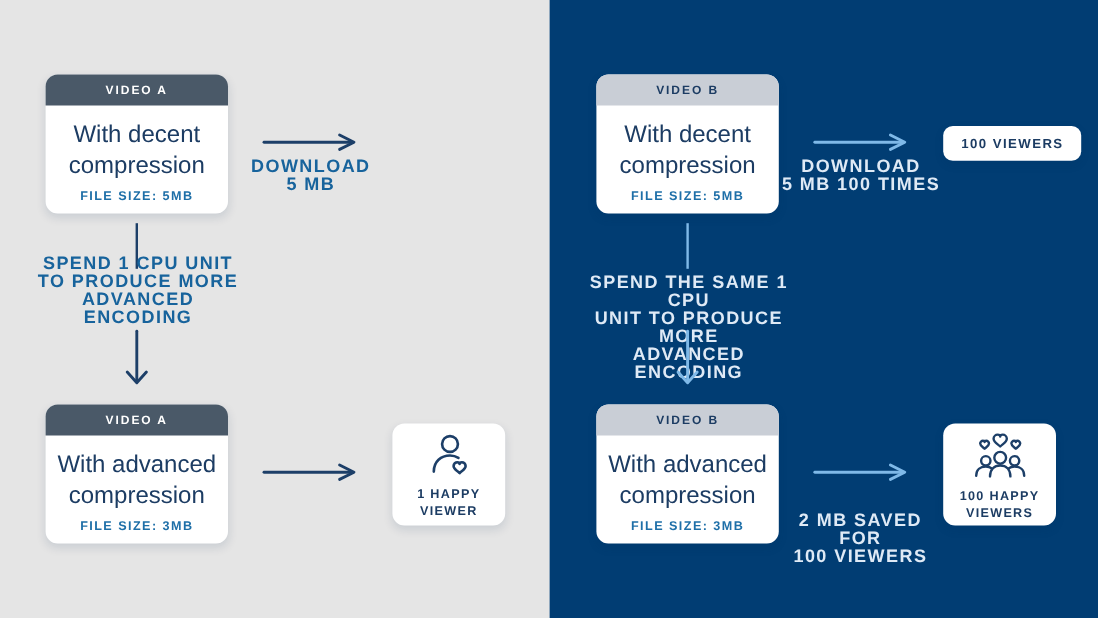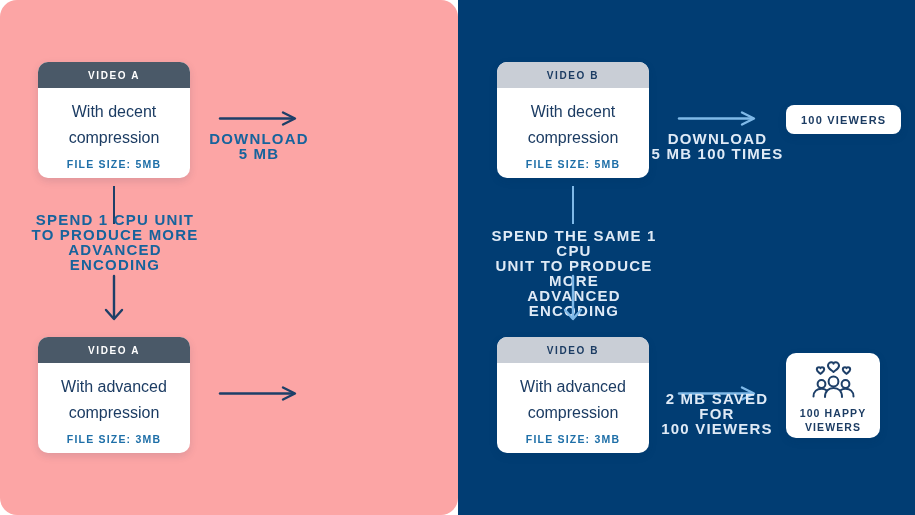--- a/index.html
+++ b/index.html
@@ -1,31 +1,31 @@
 <!DOCTYPE html>
 <html><head>
 <meta charset="utf-8">
 <style>
   html,body{margin:0;padding:0;}
   body{font-family:"Liberation Sans", sans-serif; background:#ffffff;}
   .stage{position:relative;width:915px;height:515px;overflow:hidden;}
   .panel{position:absolute;top:0;height:515px;width:457.5px;}
-  .panel.light{left:0;background:#fca5a5;border-radius:17px;}
+  .panel.light{left:0;background:#e5e5e5;}
   .panel.dark{left:457.5px;background:#013d73;}
 
   .abs{position:absolute;}
 
   
   .vcard{position:absolute;width:152px;height:116px;background:#ffffff;border-radius:10px;
          box-shadow:0 3px 8px rgba(10,40,80,0.12);}
   .vcard .card-header{height:26px;border-radius:10px 10px 0 0;display:flex;align-items:center;justify-content:center;
          font-size:10px;font-weight:bold;letter-spacing:1.6px;}
   .light-theme .card-header{background:#4a5968;color:#ffffff;}
   .dark-theme  .card-header{background:#c9ced6;color:#1c3c63;}
-  .vcard .card-title{margin-top:11px;text-align:center;color:#1c3c63;font-size:16px;line-height:26px;
+  .vcard .card-title{margin-top:11px;text-align:center;color:#1c3c63;font-size:20px;line-height:26px;
          white-space:pre-line;}
   .vcard .card-filesize{margin-top:7px;text-align:center;color:#1e6fa8;font-size:10.5px;font-weight:bold;
          letter-spacing:1.2px;}
 
   
   .arrow-svg{display:block;}
   .arrow-color-light{color:#1d3f68;}
   .arrow-color-dark{color:#7fb9e8;}
 
   
@@ -93,20 +93,31 @@
       <div class="card-filesize">FILE SIZE: 3MB</div>
     </div>
 
     <div class="abs arrow-color-light" style="left:218px;top:385px;">
       <svg class="arrow-svg" width="80" height="17" viewBox="0 0 80 17" fill="none" stroke="currentColor" stroke-width="2.4" stroke-linecap="round" stroke-linejoin="round">
         <path d="M2 8.5 H 74"></path>
           <path d="M65 2.5 L 77 8.5 L 65 14.5"></path>
       </svg>
     </div>
 
+    <div class="result-card" style="left:327px;top:353px;">
+      <div class="icon-wrap">
+        <svg width="40" height="38" viewBox="0 0 40 38" fill="none" stroke="currentColor" stroke-width="2.2" stroke-linecap="round" stroke-linejoin="round">
+          <circle cx="21" cy="10" r="6.6"></circle>
+          <path d="M7.5 33 C 7.5 24.5 13.5 19.6 21 19.6 C 23.6 19.6 26 20.3 28 21.6"></path>
+          <path d="M29 34.2 C 27.6 32.6 24 31.2 24 28.4 C 24 26.4 25.6 25.2 27.1 25.2 C 28.1 25.2 29 25.7 29 26.6 C 29 25.7 29.9 25.2 30.9 25.2 C 32.4 25.2 34 26.4 34 28.4 C 34 31.2 30.4 32.6 29 34.2 Z"></path>
+        </svg>
+      </div>
+      <div class="result-label">1 HAPPY
+VIEWER</div>
+    </div>
   </div>
 
   <div class="panel dark">
 
     <div class="vcard dark-theme" style="left:39.5px;top:62px;">
       <div class="card-header">VIDEO B</div>
       <div class="card-title">With decent
 compression</div>
       <div class="card-filesize">FILE SIZE: 5MB</div>
     </div>
@@ -139,21 +150,21 @@
 compression</div>
       <div class="card-filesize">FILE SIZE: 3MB</div>
     </div>
 
     <div class="abs arrow-color-dark" style="left:219.5px;top:385px;">
       <svg class="arrow-svg" width="80" height="17" viewBox="0 0 80 17" fill="none" stroke="currentColor" stroke-width="2.4" stroke-linecap="round" stroke-linejoin="round">
         <path d="M2 8.5 H 74"></path>
           <path d="M65 2.5 L 77 8.5 L 65 14.5"></path>
       </svg>
     </div>
-    <div class="abs flow-label" style="left:189.5px;top:391px;width:140px;">2 MB SAVED FOR
+    <div class="abs flow-label" style="left:189.5px;top:426px;width:140px;">2 MB SAVED FOR
 100 VIEWERS</div>
 
     <div class="result-card" style="left:328.5px;top:353px;">
       <div class="icon-wrap">
         <svg width="47" height="40" viewBox="0 0 47 40" fill="none" stroke="currentColor" stroke-width="2" stroke-linecap="round" stroke-linejoin="round">
 
           <path vector-effect="non-scaling-stroke" transform="translate(23.5,7) scale(1.2)" d="M0 4.2 C-1.3 2.8 -4.6 1.4 -4.6 -1.1 C-4.6 -2.9 -3.1 -4 -1.8 -4 C-0.8 -4 0 -3.5 0 -2.7 C0 -3.5 0.8 -4 1.8 -4 C3.1 -4 4.6 -2.9 4.6 -1.1 C4.6 1.4 1.3 2.8 0 4.2 Z"></path>
 
           <path vector-effect="non-scaling-stroke" transform="translate(10.5,10.5) scale(0.8)" d="M0 4.2 C-1.3 2.8 -4.6 1.4 -4.6 -1.1 C-4.6 -2.9 -3.1 -4 -1.8 -4 C-0.8 -4 0 -3.5 0 -2.7 C0 -3.5 0.8 -4 1.8 -4 C3.1 -4 4.6 -2.9 4.6 -1.1 C4.6 1.4 1.3 2.8 0 4.2 Z"></path>
 

